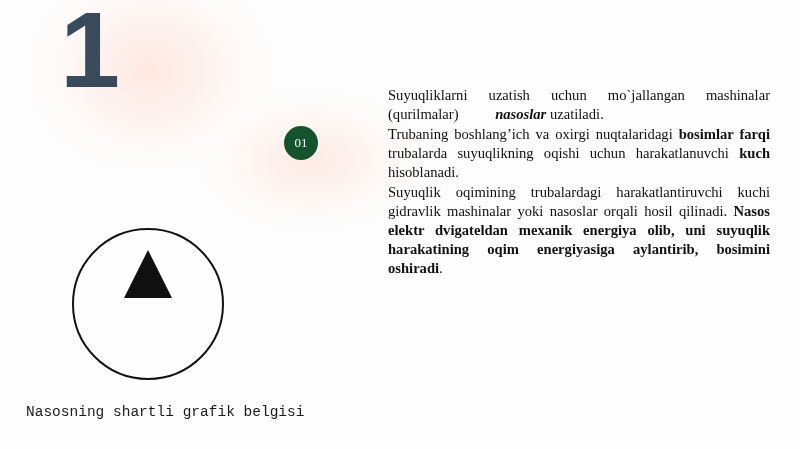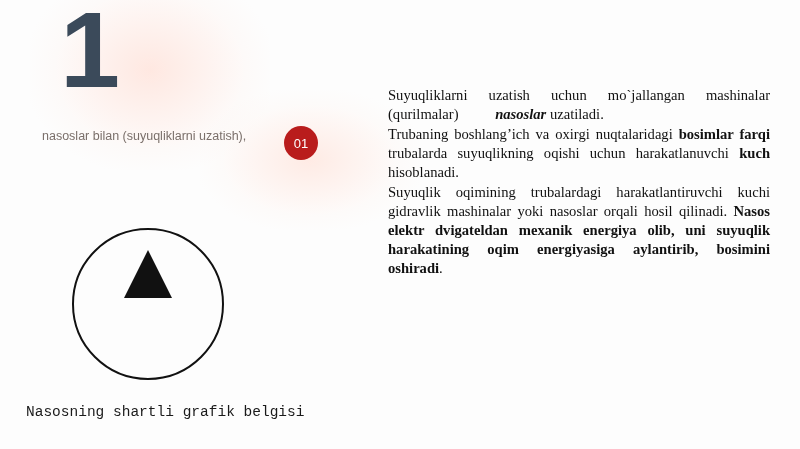--- a/index.html
+++ b/index.html
@@ -69,23 +69,23 @@
     color: #7a6f6a;
     line-height: 1.3;
   }
   .badge {
     position: absolute;
     left: 284px;
     top: 126px;
     width: 34px;
     height: 34px;
     border-radius: 50%;
-    background: #b91c1c;
+    background: #14532d;
     color: #ffffff;
-    font-family: Liberation Sans, sans-serif;
+    font-family: Liberation Serif, serif;
     font-size: 13px;
     display: flex;
     align-items: center;
     justify-content: center;
   }
   
   .pump-symbol {
     position: absolute;
     left: 72px;
     top: 228px;
@@ -142,21 +142,20 @@
 <body>
 
 <div id="slide">
 
   <div class="glow-a"></div>
   <div class="glow-b"></div>
 
   <div class="big-number">1</div>
 
 
-  <div class="left-caption">nasoslar bilan (suyuqliklarni uzatish),</div>
 
   <div class="badge">01</div>
 
   <div class="pump-symbol">
     <div class="pump-circle"></div>
     <div class="pump-tri"></div>
   </div>
 
   <div class="pump-label">Nasosning shartli grafik belgisi</div>
 

